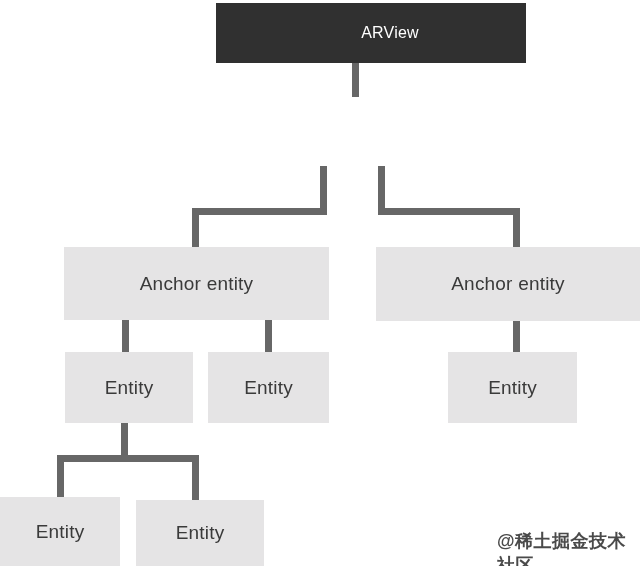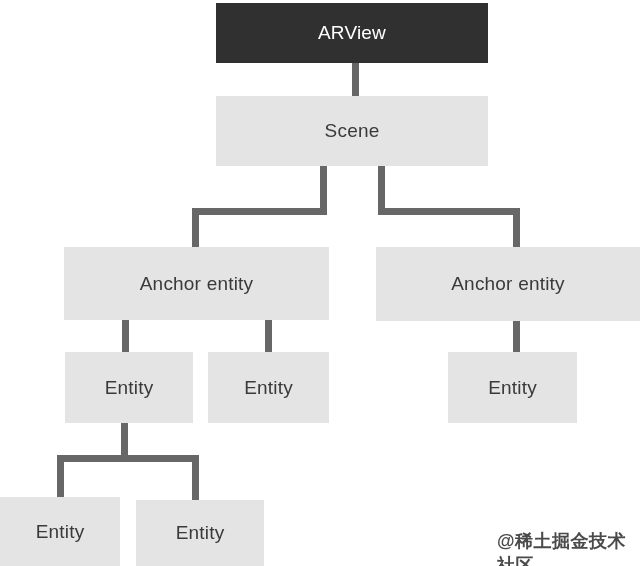--- a/index.html
+++ b/index.html
@@ -12,21 +12,21 @@
 
   .node {
     position: absolute;
     display: flex; align-items: center; justify-content: center;
     background: #e5e4e5;
     color: #3a3a3a;
     font-size: 19px;
     letter-spacing: 0.2px;
     white-space: nowrap;
   }
-  .node.dark { background: #303030; color: #ffffff; font-size: 19px; }
+  .node.dark { background: #303030; color: #ffffff; font-size: 16px; padding-left: 38px; }
 
   .edge { position: absolute; background: #676767; }
 
   .watermark {
     position: absolute;
     left: 497px; top: 529px;
     font-size: 18px;
     font-weight: bold;
     color: #4a4a4a;
     letter-spacing: 0.5px;
@@ -78,21 +78,20 @@
   <div class="edge" id="e-anchorl-entityl1"></div>
   <div class="edge" id="e-anchorl-entityl2"></div>
   <div class="edge" id="e-anchorr-entityr"></div>
   <div class="edge" id="e-entityl1-down"></div>
   <div class="edge" id="e-children-h"></div>
   <div class="edge" id="e-entityb1-drop"></div>
   <div class="edge" id="e-entityb2-drop"></div>
 
   <div class="node dark" id="n-arview">ARView</div>
 
-  <div class="node" id="n-scene">Scene</div>
 
   <div class="node" id="n-anchor-left">Anchor entity</div>
 
   <div class="node" id="n-anchor-right">Anchor entity</div>
 
   <div class="node" id="n-entity-l1">Entity</div>
 
   <div class="node" id="n-entity-l2">Entity</div>
 
   <div class="node" id="n-entity-r">Entity</div>

